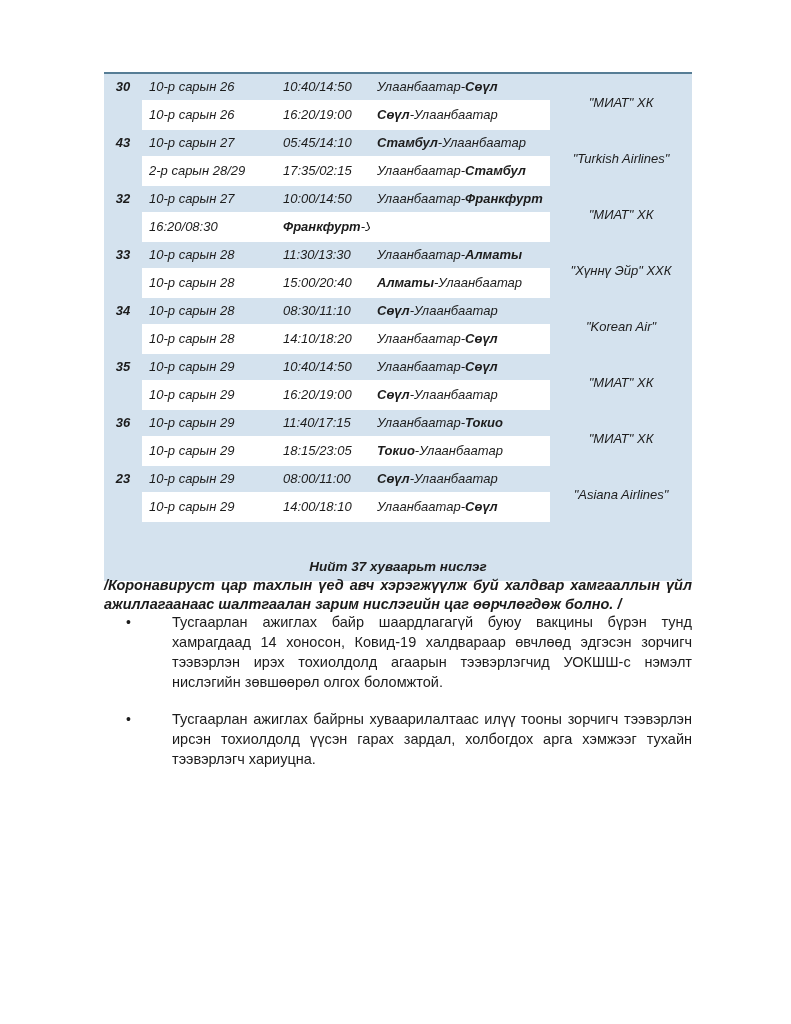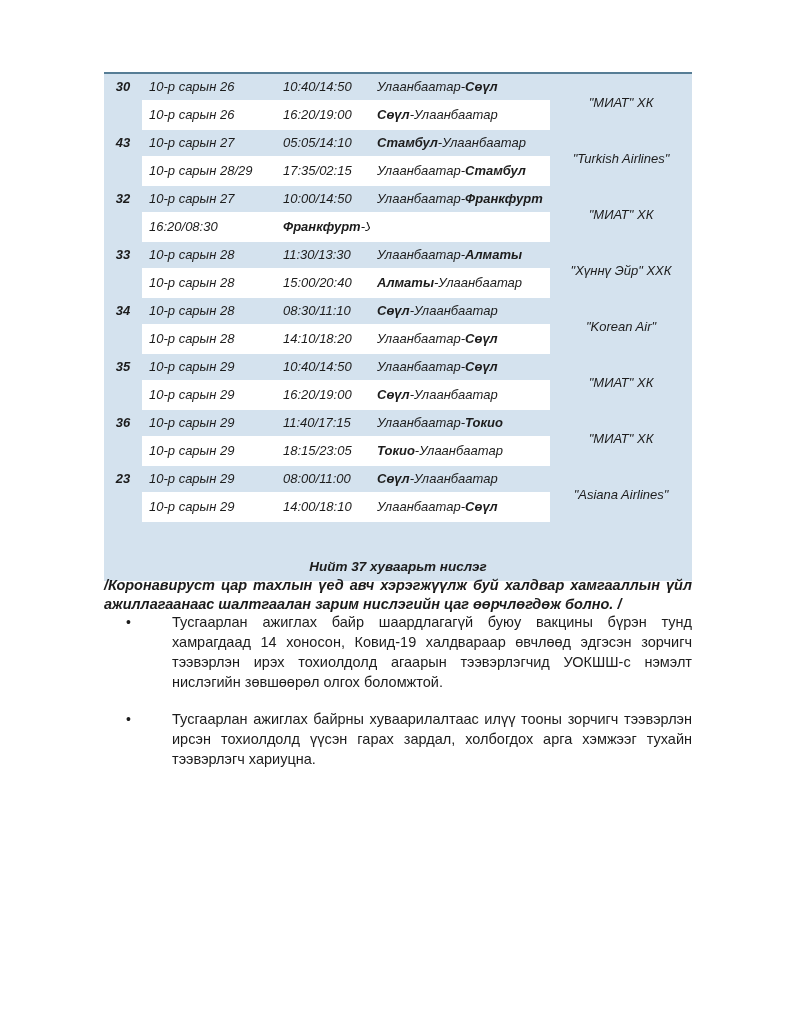--- a/index.html
+++ b/index.html
@@ -77,25 +77,25 @@
             <div class="fcell">10-р сарын 26</div>
             <div class="fcell">16:20/19:00</div>
             <div class="fcell"><b>Сөүл</b>-Улаанбаатар</div>
           </div>
           <div class="airline">"МИАТ" ХК</div>
         </div>
         <div class="group">
           <div class="fnum">43</div>
           <div class="frow r0">
             <div class="fcell">10-р сарын 27</div>
-            <div class="fcell">05:05/14:10</div>
+            <div class="fcell">05:45/14:10</div>
             <div class="fcell"><b>Стамбул</b>-Улаанбаатар</div>
           </div>
           <div class="frow r1">
-            <div class="fcell">10-р сарын 28/29</div>
+            <div class="fcell">2-р сарын 28/29</div>
             <div class="fcell">17:35/02:15</div>
             <div class="fcell">Улаанбаатар-<b>Стамбул</b></div>
           </div>
           <div class="airline">"Turkish Airlines"</div>
         </div>
         <div class="group">
           <div class="fnum">32</div>
           <div class="frow r0">
             <div class="fcell">10-р сарын 27</div>
             <div class="fcell">10:00/14:50</div>

